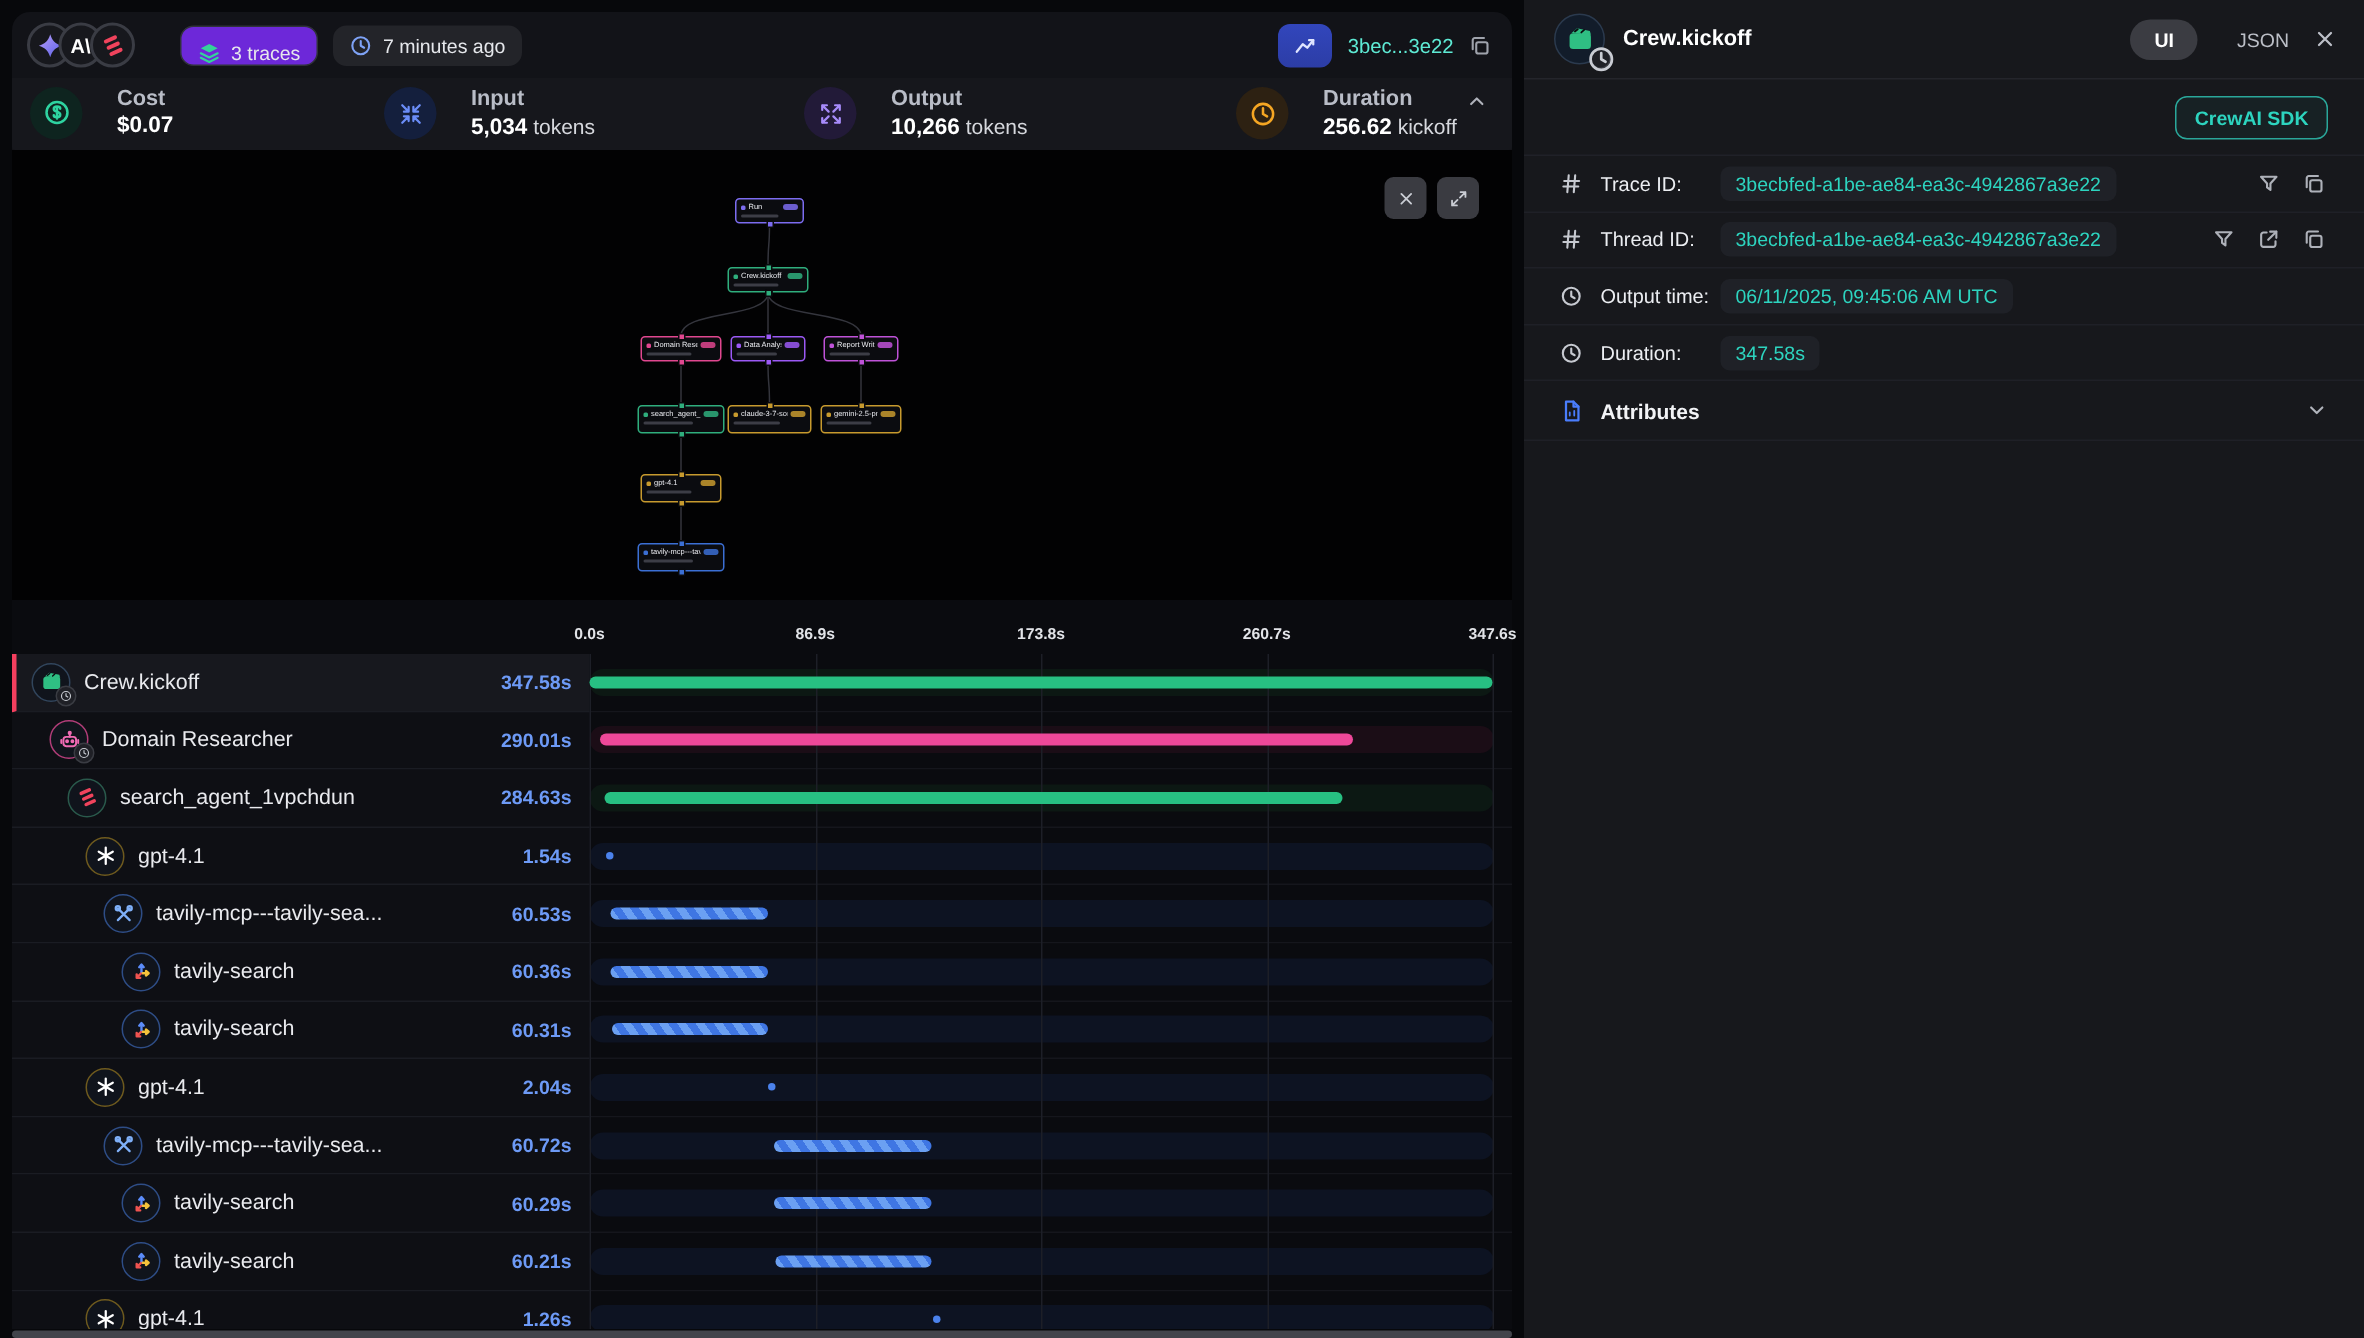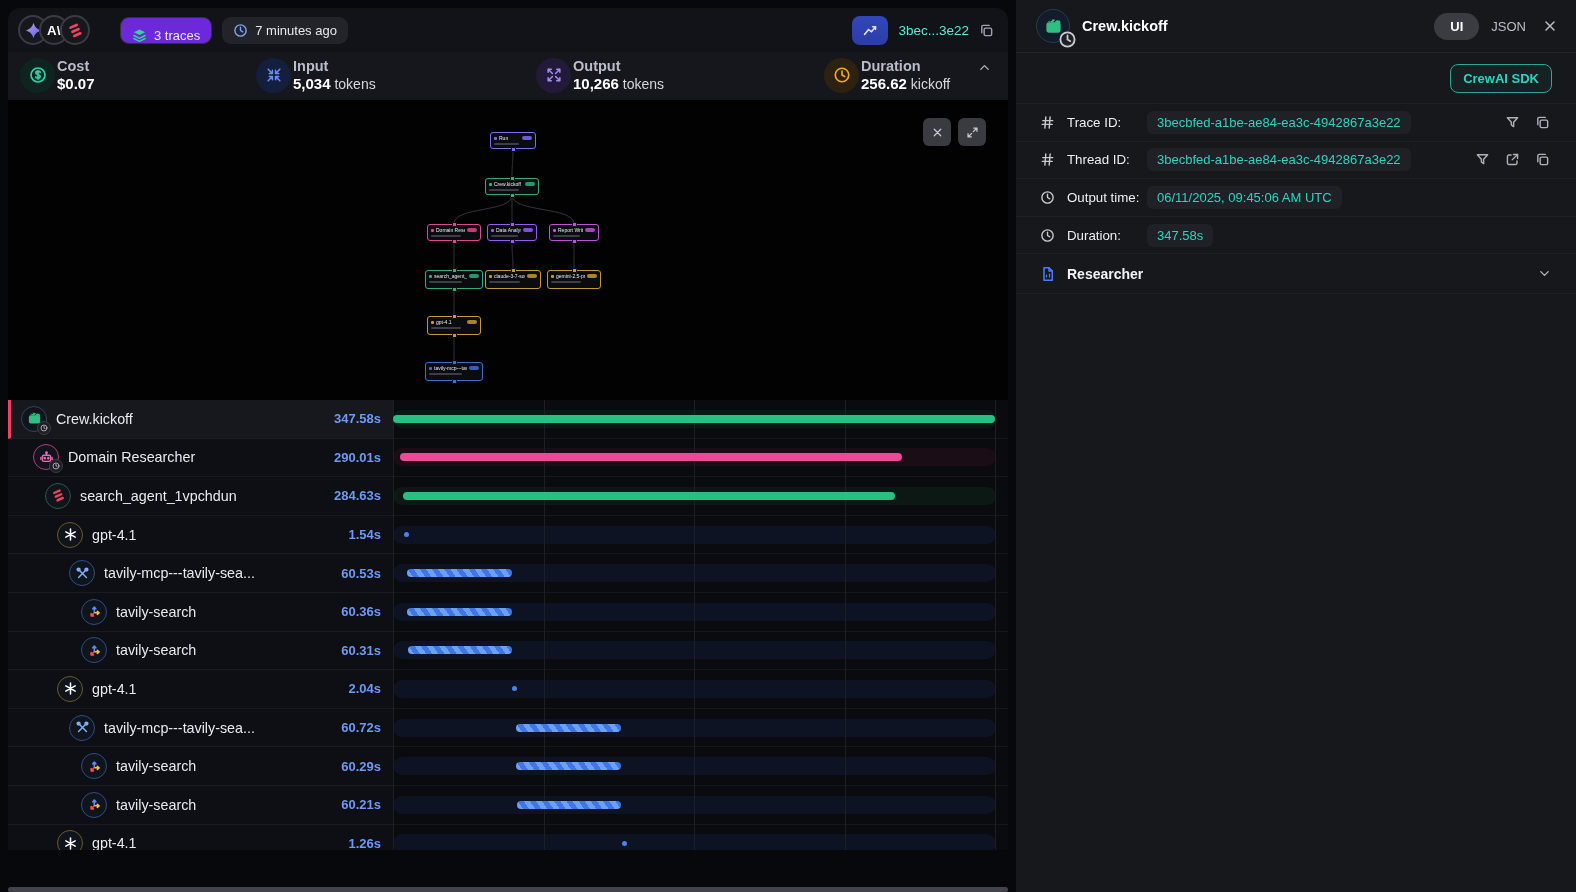--- a/index.html
+++ b/index.html
@@ -23,21 +23,21 @@
   .badge svg { width:15px; height:15px; }
   .top-right { margin-left:auto; display:flex; align-items:center; gap:10px; }
   .trend-btn { width:36px; height:29px; border-radius:8px; background:linear-gradient(180deg,#3246bc,#2c3da6);
                display:flex; align-items:center; justify-content:center; color:#dfe5ff; }
   .trend-btn svg { width:16px; height:16px; }
   .short-id { font-size:13.5px; color:#5eead4; }
   .copy-sm { color:#9fa3ac; display:flex; }
   .copy-sm svg { width:15px; height:15px; }
 
   .stats { position:relative; height:48px; background:#16171c; border-radius:0 0 2px 2px; }
-  .stat { position:absolute; top:5px; display:flex; align-items:center; gap:2px; }
+  .stat { position:absolute; top:5px; display:flex; align-items:center; gap:23px; }
   .stat-ic { width:35px; height:35px; border-radius:50%; display:flex; align-items:center; justify-content:center; }
   .stat-ic svg { width:18px; height:18px; }
   .stat-label { font-size:14.5px; font-weight:bold; color:#b9bdc7; line-height:18px; }
   .stat-value { font-size:15px; font-weight:bold; color:#fff; line-height:18px; }
   .stat-value .sfx { font-weight:normal; color:#d6d8dd; font-size:14px; }
   .stats-chevron { position:absolute; right:16px; top:8px; color:#aeb1b9; cursor:pointer; }
   .stats-chevron svg { width:15px; height:15px; }
 
   
   .graph { position:relative; height:300px; background:#020203; }
@@ -79,21 +79,21 @@
   .gline { position:absolute; top:0; bottom:0; width:1px; background:#1d1f27; }
   .hscrollbar { position:absolute; left:0; bottom:-6px; width:1000px; height:5px; border-radius:3px; background:#42444b; }
 
   
   .right-panel { position:absolute; left:1016px; top:0; width:560px; height:892px; background:#17181c; }
   .panel-header { height:53px; display:flex; align-items:center; padding:0 18px 0 20px; border-bottom:1px solid #24252b; }
   .panel-chip { width:34px; height:34px; border-radius:50%; background:#121c2a; border:1px solid #2b3a4e;
                 position:relative; display:flex; align-items:center; justify-content:center; flex:none; }
   .panel-chip svg { width:19px; height:19px; }
   .panel-title { font-size:14.5px; font-weight:bold; color:#fff; margin-left:12px; }
-  .tabs { margin-left:auto; display:flex; align-items:center; gap:12px; }
+  .tabs { margin-left:auto; display:flex; align-items:center; gap:26px; }
   .tab { font-size:13px; color:#bcbfc7; cursor:pointer; }
   .tab.active { background:#3b3c42; color:#fff; font-weight:bold; padding:6px 16px; border-radius:16px; }
   .panel-close { margin-left:16px; color:#bcbfc7; cursor:pointer; display:flex; }
   .panel-close svg { width:16px; height:16px; }
   .sdk-row { height:51px; display:flex; align-items:center; justify-content:flex-end; padding-right:24px;
              border-bottom:1px solid #202128; }
   .sdk-badge { border:1px solid #2aa79a; color:#2dd4bf; background:rgba(45,212,191,.05);
                font-size:13px; font-weight:bold; padding:6px 12px; border-radius:8px;text-align:right; }
   .field { display:flex; align-items:center; height:37.6px; padding:0 26px 0 24px; border-bottom:1px solid #1f2027; }
   .field-ic { width:16px; color:#c6c9d0; display:flex; flex:none; }
@@ -363,20 +363,27 @@
       <div class="gbtn">
           <span style="display:flex;">
             <svg viewBox="0 0 16 16" fill="none" stroke="currentColor" stroke-width="1.5" stroke-linecap="round" stroke-linejoin="round">
               <path d="M9.5 2.5 h4 v4 M13.5 2.5 L9 7 M6.5 13.5 h-4 v-4 M2.5 13.5 L7 9"></path>
             </svg>
           </span>
         </div>
     </div>
   </div>
 
+  <div class="axis" id="axis">
+      <span class="tick" style="left: 385px;">0.0s</span>
+      <span class="tick" style="left: 535.5px;">86.9s</span>
+      <span class="tick" style="left: 686px;">173.8s</span>
+      <span class="tick" style="left: 836.5px;">260.7s</span>
+      <span class="tick" style="left: 987px;">347.6s</span>
+    </div>
 
   <div class="rows" id="rows">
 
     <div id="rows-mount">
       <div class="row sel">
         <div class="row-name" style="padding-left: 10px;">
           <div class="chip" style="border-color: rgb(49, 69, 92);">
               <svg viewBox="0 0 16 16" fill="none" stroke="currentColor" stroke-width="1.5" stroke-linecap="round" stroke-linejoin="round">
                 <g fill="#2fbf83" stroke="none">
                   <path d="M3.2 4.2 L6.2 1.6 L13.4 3.1 L14 5.2 Z"></path>
@@ -751,20 +758,20 @@
 
   </div>
   <div class="attr-row">
     <span class="attr-ic">
         <svg viewBox="0 0 16 16" fill="none" stroke="currentColor" stroke-width="1.5" stroke-linecap="round" stroke-linejoin="round">
           <path d="M4 1.8 h5 l3.3 3.3 v9.1 h-8.3 z"></path>
           <path d="M9 1.8 v3.3 h3.3"></path>
           <path d="M6.5 9 v2 M9.5 8 v3" stroke-width="1.2"></path>
         </svg>
       </span>
-    <span class="attr-label">Researcher</span>
+    <span class="attr-label">Attributes</span>
     <span class="attr-chevron">
         <svg viewBox="0 0 16 16" fill="none" stroke="currentColor" stroke-width="1.5" stroke-linecap="round" stroke-linejoin="round">
           <path d="M4 6 L8 10 L12 6"></path>
         </svg>
       </span>
   </div>
 </div>
 
 </body></html>

